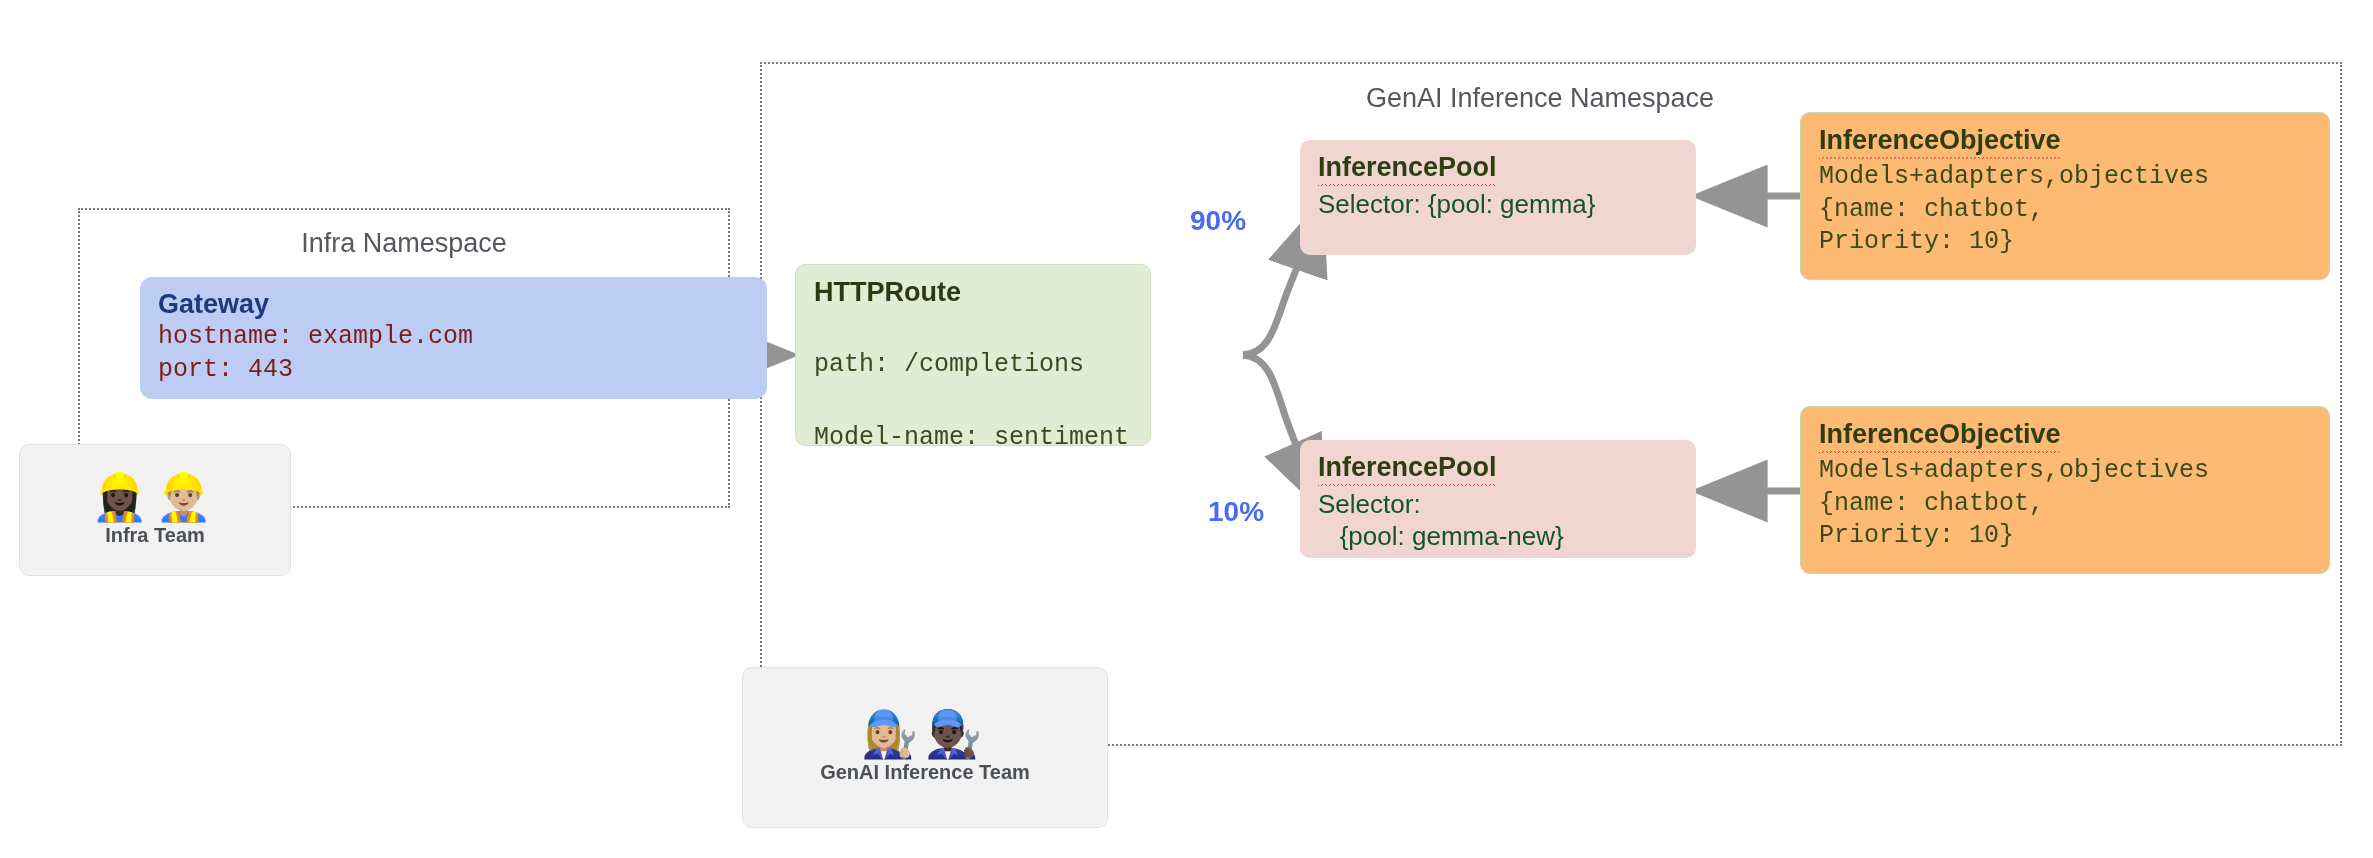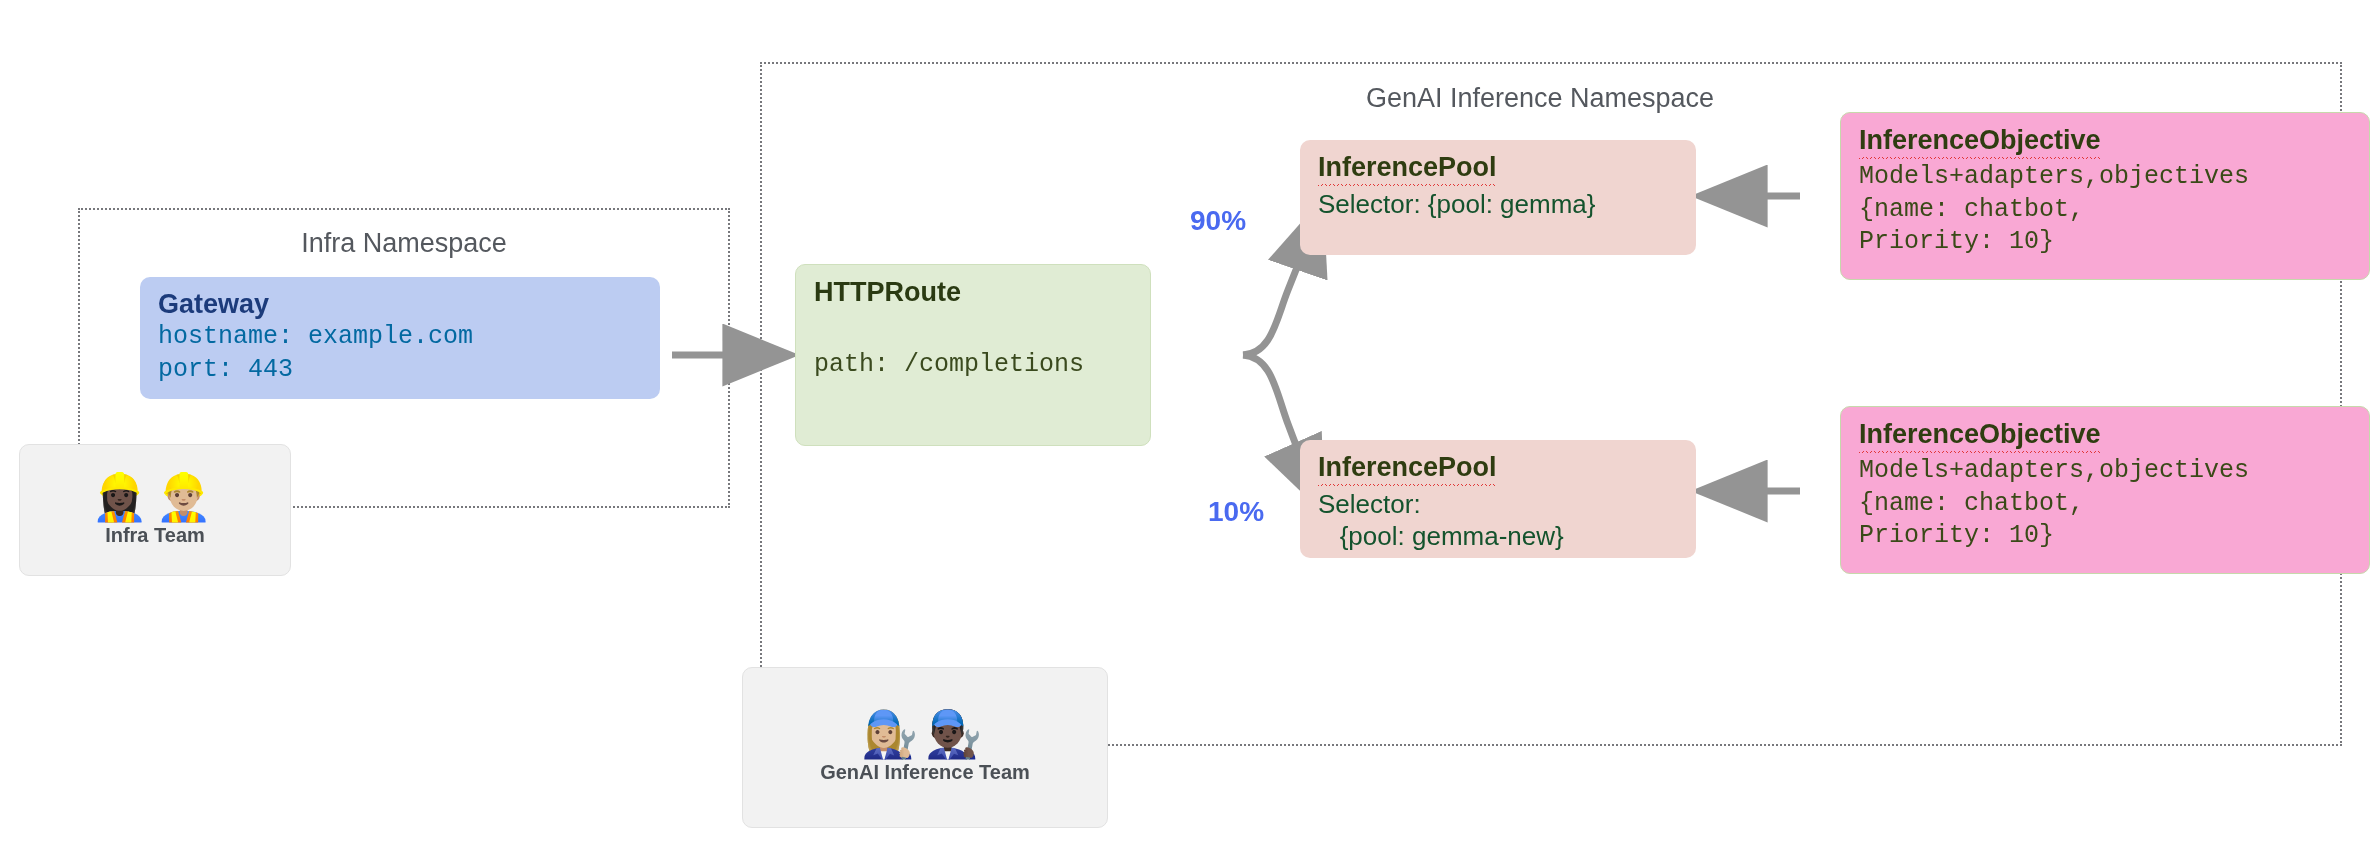--- a/index.html
+++ b/index.html
@@ -81,45 +81,44 @@
     background-repeat: repeat-x;
     opacity: .95;
   }
 
   
   .card-gateway {
     background: #bcccf2;
     color: #21355f;
   }
   .card-gateway .card-title { color: #1c3b7b; }
-  .card-gateway .card-line { color: #0369a1; }
+  .card-gateway .card-line { color: #7f1d1d; }
 
   
   .card-route {
     background: #e0ecd4;
     border: 1px solid #cfe0bd;
     color: #33411c;
   }
   .card-route .card-title { color: #2a3a12; }
   .card-route .card-line { color: #3a4a1e; margin-top: 40px; }
 
   
   .card-pool {
     background: #f0d5d0;
     color: #33411c;
   }
   .card-pool .card-title { color: #2f3d11; }
   .card-pool .card-line-sans { color: #14532d; }
 
   
   .card-objective {
-    background: #f9a8d4;
+    background: #fdba74;
     border: 1px solid #c6d9ab;
     color: #33411c;
-    margin-left: 40px;
   }
   .card-objective .card-title { color: #2f3d11; }
   .card-objective .card-line { color: #3a4a18; }
 
   
   .team-card {
     position: absolute;
     box-sizing: border-box;
     background: #f2f2f2;
     border: 1px solid #e2e2e2;
@@ -185,29 +184,30 @@
 
     <path d="M1243,355 C1272,353 1276,320 1288,290 C1300,260 1310,235 1318,212" fill="none" stroke="#949494" stroke-width="7" marker-end="url(#ah)"></path>
 
     <path d="M1243,355 C1272,357 1276,392 1288,424 C1300,456 1310,482 1318,500" fill="none" stroke="#949494" stroke-width="7" marker-end="url(#ah)"></path>
 
     <line x1="1800" y1="196" x2="1706" y2="196" stroke="#949494" stroke-width="7" marker-end="url(#ah)"></line>
 
     <line x1="1800" y1="491" x2="1706" y2="491" stroke="#949494" stroke-width="7" marker-end="url(#ah)"></line>
   </svg>
 
-  <div class="card card-gateway" style="left:140px; top:277px; width:520px; height:122px;">
+  <div class="card card-gateway" style="left:140px; top:277px; width:627px; height:122px;border-radius:12px;">
     <div class="card-title">Gateway</div>
     <div class="card-line">hostname: example.com</div>
     <div class="card-line">port: 443</div>
   </div>
 
   <div class="card card-route" style="left:795px; top:264px; width:356px; height:182px;">
     <div class="card-title">HTTPRoute</div>
     <div class="card-line">path: /completions</div>
+    <div class="card-line">Model-name: sentiment</div>
   </div>
 
   <div class="card card-pool" style="left:1300px; top:140px; width:396px; height:115px;">
     <div class="card-title squiggle">InferencePool</div>
     <div class="card-line-sans" style="margin-top:5px;">Selector: {pool: gemma}</div>
   </div>
   <div class="weight-label" style="left:1190px; top:205px;">90%</div>
 
   <div class="card card-pool" style="left:1300px; top:440px; width:396px; height:118px;">
     <div class="card-title squiggle">InferencePool</div>

